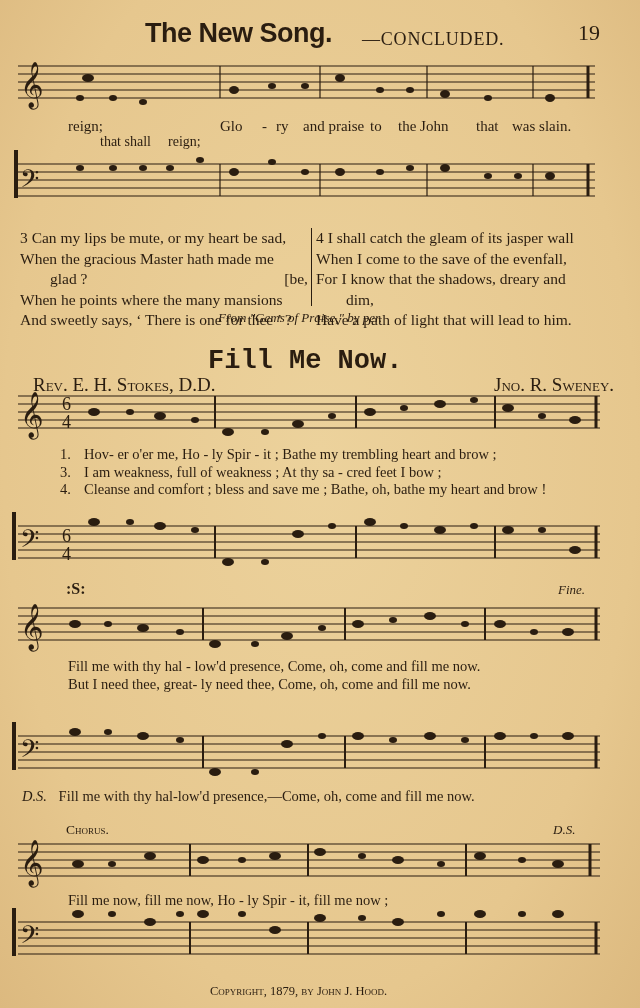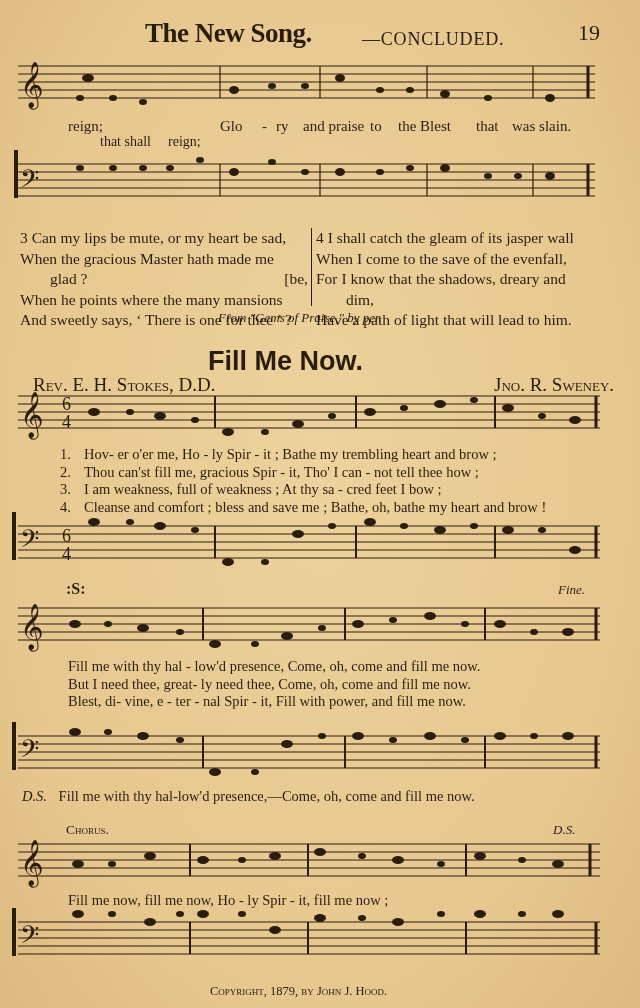--- a/index.html
+++ b/index.html
@@ -1,27 +1,27 @@
 <!DOCTYPE html>
 <html><head>
 <meta charset="utf-8">
 <style>
   html,body{margin:0;padding:0;}
   body{width:640px;height:1008px;background:#e9cc95;position:relative;overflow:hidden;
        font-family:"Liberation Serif","DejaVu Serif",serif;color:#2a1d10;}
   .page{position:absolute;inset:0;background:radial-gradient(ellipse at 50% 45%,#ecd29c 0%,#e6c78e 70%,#dcb97f 100%);}
   .abs{position:absolute;white-space:nowrap;}
-  .title1{left:145px;top:18px;font-size:27px;font-weight:bold;font-family:Liberation Serif, serif;letter-spacing:-0.5px;}
+  .title1{left:145px;top:18px;font-size:27px;font-weight:bold;font-family:Liberation Sans, sans-serif;letter-spacing:-0.5px;}
   .concluded{left:362px;top:29px;font-size:18px;letter-spacing:0.8px;font-variant:small-caps;}
   .pagenum{left:578px;top:20px;font-size:22px;}
   .lyric{font-size:15px;}
   .lyric-sm{font-size:14px;}
   .verse{font-size:15.5px;line-height:20.5px;}
   .credit{font-size:13px;font-style:italic;}
-  .title2{left:208px;top:346px;font-size:27px;font-weight:bold;font-family:Liberation Sans, sans-serif;}
+  .title2{left:208px;top:346px;font-size:27px;font-weight:bold;font-family:Liberation Mono, monospace;}
   .author{font-size:19px;font-variant:small-caps;}
   .sc{font-variant:small-caps;font-size:13.5px;}
   svg.staff{position:absolute;left:0;}
   .vdivider{position:absolute;left:311px;top:228px;width:1px;height:78px;background:#2a1d10;}
 </style>
 </head>
 <body>
 
 <div class="page"></div>
 
@@ -59,21 +59,21 @@
     <ellipse cx="550" cy="42" rx="5" ry="4"></ellipse>
   </g>
 </svg>
 
 <div class="abs lyric" style="left:68px;top:118px">reign;</div>
 <div class="abs lyric" style="left:220px;top:118px">Glo</div>
 <div class="abs lyric" style="left:262px;top:118px">-</div>
 <div class="abs lyric" style="left:276px;top:118px">ry</div>
 <div class="abs lyric" style="left:303px;top:118px">and praise</div>
 <div class="abs lyric" style="left:370px;top:118px">to</div>
-<div class="abs lyric" style="left:398px;top:118px">the Blest</div>
+<div class="abs lyric" style="left:398px;top:118px">the John</div>
 <div class="abs lyric" style="left:476px;top:118px">that</div>
 <div class="abs lyric" style="left:512px;top:118px">was slain.</div>
 <div class="abs lyric-sm" style="left:100px;top:134px">that shall</div>
 <div class="abs lyric-sm" style="left:168px;top:134px">reign;</div>
 
 <svg class="staff" style="top:150px" width="640" height="70">
   <g stroke="#2a1d10" stroke-width="1.2">
     <line x1="18" y1="14" x2="595" y2="14"></line>
       <line x1="18" y1="22" x2="595" y2="22"></line>
     <line x1="18" y1="30" x2="595" y2="30"></line>
@@ -156,21 +156,20 @@
     <ellipse cx="440" cy="16" rx="6" ry="4"></ellipse>
       <ellipse cx="474" cy="12" rx="4" ry="3"></ellipse>
     <ellipse cx="508" cy="20" rx="6" ry="4"></ellipse>
       <ellipse cx="542" cy="28" rx="4" ry="3"></ellipse>
     <ellipse cx="575" cy="32" rx="6" ry="4"></ellipse>
   </g>
 </svg>
 
 <div class="abs lyric" style="left:60px;top:446px;line-height:17.5px;font-size:14.5px">
   <div><span style="display:inline-block;width:24px">1.</span><span>Hov- er  o'er  me,   Ho - ly   Spir - it ;  Bathe my trembling heart  and brow ;</span></div>
-  <div><span style="display:inline-block;width:24px">2.</span><span>Thou can'st fill me, gracious  Spir - it,  Tho'  I    can - not   tell   thee how ;</span></div>
   <div><span style="display:inline-block;width:24px">3.</span><span>I   am  weakness,  full  of  weakness ;  At   thy   sa - cred feet  I  bow ;</span></div>
   <div><span style="display:inline-block;width:24px">4.</span><span>Cleanse and comfort ; bless and save me ;  Bathe, oh, bathe my heart and brow !</span></div>
 </div>
 
 <svg class="staff" style="top:512px" width="640" height="70">
   <g stroke="#2a1d10" stroke-width="1.2">
     <line x1="18" y1="14" x2="600" y2="14"></line>
       <line x1="18" y1="22" x2="600" y2="22"></line>
     <line x1="18" y1="30" x2="600" y2="30"></line>
       <line x1="18" y1="38" x2="600" y2="38"></line>
@@ -234,21 +233,20 @@
       <ellipse cx="465" cy="24" rx="4" ry="3"></ellipse>
     <ellipse cx="500" cy="24" rx="6" ry="4"></ellipse>
       <ellipse cx="534" cy="32" rx="4" ry="3"></ellipse>
     <ellipse cx="568" cy="32" rx="6" ry="4"></ellipse>
   </g>
 </svg>
 
 <div class="abs lyric" style="left:68px;top:658px;line-height:17.5px;font-size:14.5px">
   <div>Fill me   with  thy   hal - low'd presence,  Come, oh, come and  fill    me   now.</div>
   <div>But  I   need thee, great- ly   need thee,  Come, oh, come and  fill    me   now.</div>
-  <div>Blest, di- vine,   e  - ter -  nal   Spir - it,   Fill with power, and fill    me   now.</div>
 </div>
 
 <svg class="staff" style="top:722px" width="640" height="70">
   <g stroke="#2a1d10" stroke-width="1.2">
     <line x1="18" y1="14" x2="600" y2="14"></line>
       <line x1="18" y1="22" x2="600" y2="22"></line>
     <line x1="18" y1="30" x2="600" y2="30"></line>
       <line x1="18" y1="38" x2="600" y2="38"></line>
     <line x1="18" y1="46" x2="600" y2="46"></line>
     <line x1="203" y1="14" x2="203" y2="46" stroke-width="2"></line>

